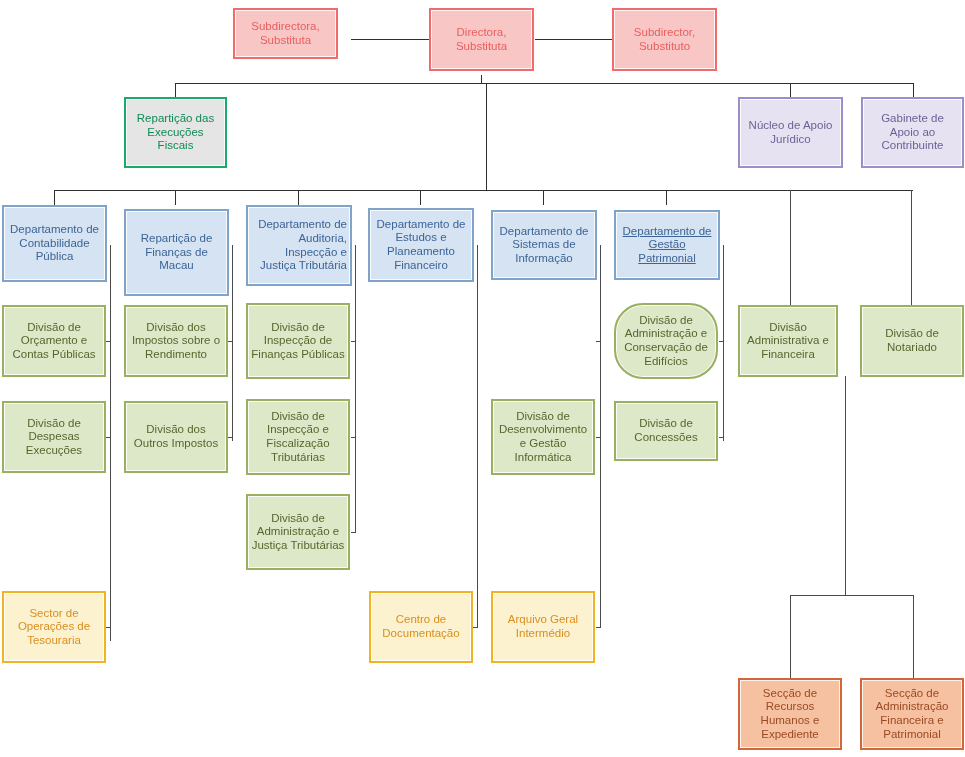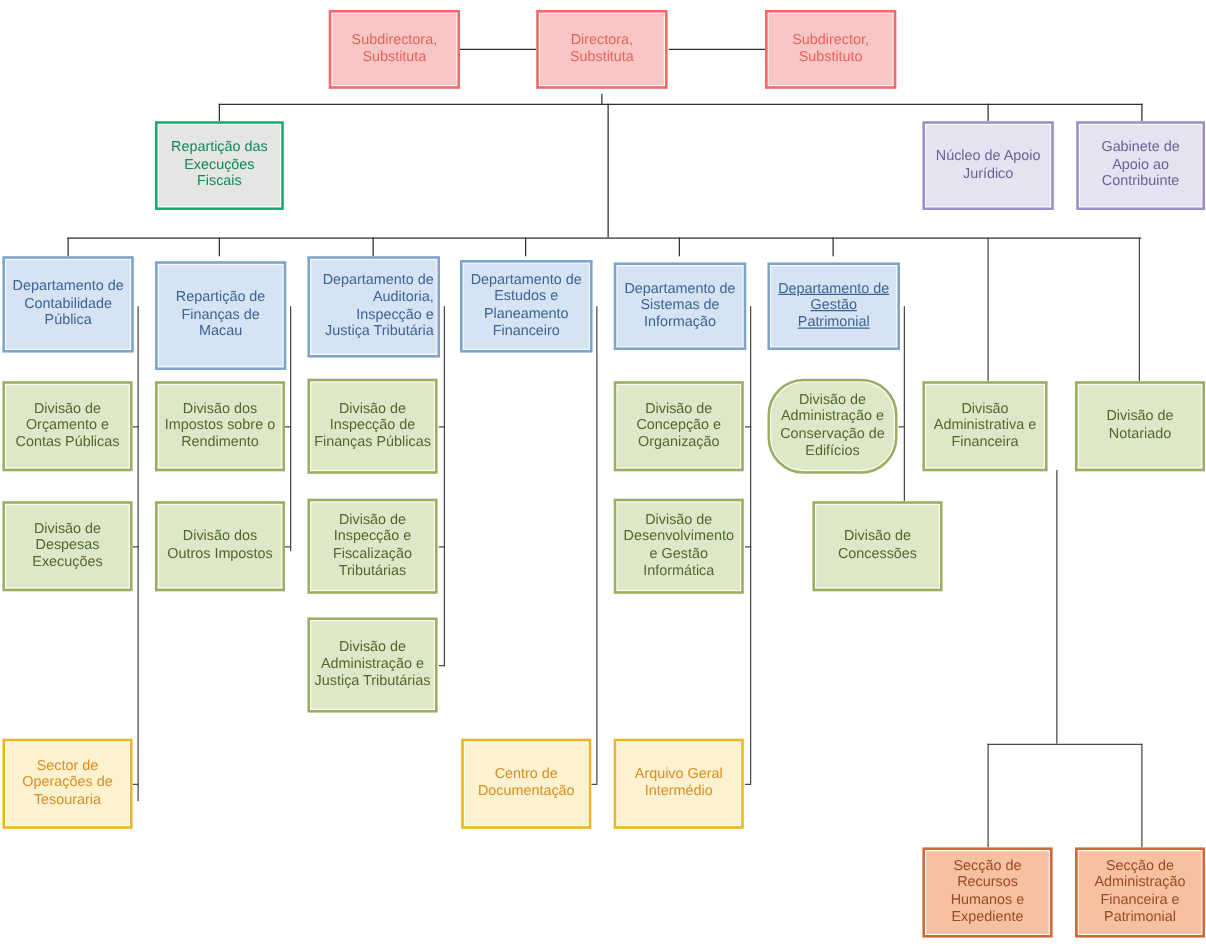--- a/index.html
+++ b/index.html
@@ -99,21 +99,21 @@
 
   <div class="ln lnv ln-g" style="left:723px;top:245px;height:196px;"></div>
   <div class="ln lnh ln-g" style="left:719px;top:341px;width:5px;"></div>
   <div class="ln lnh ln-g" style="left:719px;top:437px;width:5px;"></div>
 
   <div class="ln lnv ln-g" style="left:845px;top:376px;height:219px;"></div>
   <div class="ln lnh ln-g" style="left:790px;top:595px;width:124px;"></div>
   <div class="ln lnv ln-g" style="left:790px;top:595px;height:83px;"></div>
   <div class="ln lnv ln-g" style="left:913px;top:595px;height:83px;"></div>
 
-  <div class="node t-red" style="left:263px;top:8px;width:105px;height:63px;align-items:center;">
+  <div class="node t-red" style="left:233px;top:8px;width:105px;height:51px;align-items:center;">
     <span>Subdirectora, Substituta</span>
   </div>
   <div class="node t-red" style="left:429px;top:8px;width:105px;height:63px;">
     <span>Directora, Substituta</span>
   </div>
   <div class="node t-red" style="left:612px;top:8px;width:105px;height:63px;">
     <span>Subdirector, Substituto</span>
   </div>
 
   <div class="node t-green" style="left:124px;top:97px;width:103px;height:71px;">
@@ -147,23 +147,20 @@
 
   <div class="node t-olive" style="left:2px;top:305px;width:104px;height:72px;">
     <span>Divisão de Orçamento e Contas Públicas</span>
   </div>
   <div class="node t-olive" style="left:124px;top:305px;width:104px;height:72px;">
     <span>Divisão dos Impostos sobre o Rendimento</span>
   </div>
   <div class="node t-olive" style="left:246px;top:303px;width:104px;height:76px;">
     <span>Divisão de Inspecção de Finanças Públicas</span>
   </div>
-  <div class="node t-olive" style="left:491px;top:305px;width:104px;height:72px;">
-    <span>Divisão de Concepção e Organização</span>
-  </div>
   <div class="node t-olive" style="left:614px;top:303px;width:104px;height:76px;border-radius:29px;">
     <span>Divisão de Administração e Conservação de Edifícios</span>
   </div>
   <div class="node t-olive" style="left:738px;top:305px;width:100px;height:72px;">
     <span>Divisão Administrativa e Financeira</span>
   </div>
   <div class="node t-olive" style="left:860px;top:305px;width:104px;height:72px;">
     <span>Divisão de Notariado</span>
   </div>
 
@@ -172,21 +169,21 @@
   </div>
   <div class="node t-olive" style="left:124px;top:401px;width:104px;height:72px;">
     <span>Divisão dos Outros Impostos</span>
   </div>
   <div class="node t-olive" style="left:246px;top:399px;width:104px;height:76px;">
     <span>Divisão de Inspecção e Fiscalização Tributárias</span>
   </div>
   <div class="node t-olive" style="left:491px;top:399px;width:104px;height:76px;">
     <span>Divisão de Desenvolvimento e Gestão Informática</span>
   </div>
-  <div class="node t-olive" style="left:614px;top:401px;width:104px;height:72px;margin-left:36px;">
+  <div class="node t-olive" style="left:614px;top:401px;width:104px;height:60px;">
     <span>Divisão de Concessões</span>
   </div>
 
   <div class="node t-olive" style="left:246px;top:494px;width:104px;height:76px;">
     <span>Divisão de Administração e Justiça Tributárias</span>
   </div>
 
   <div class="node t-yellow" style="left:2px;top:591px;width:104px;height:72px;">
     <span>Sector de Operações de Tesouraria</span>
   </div>

